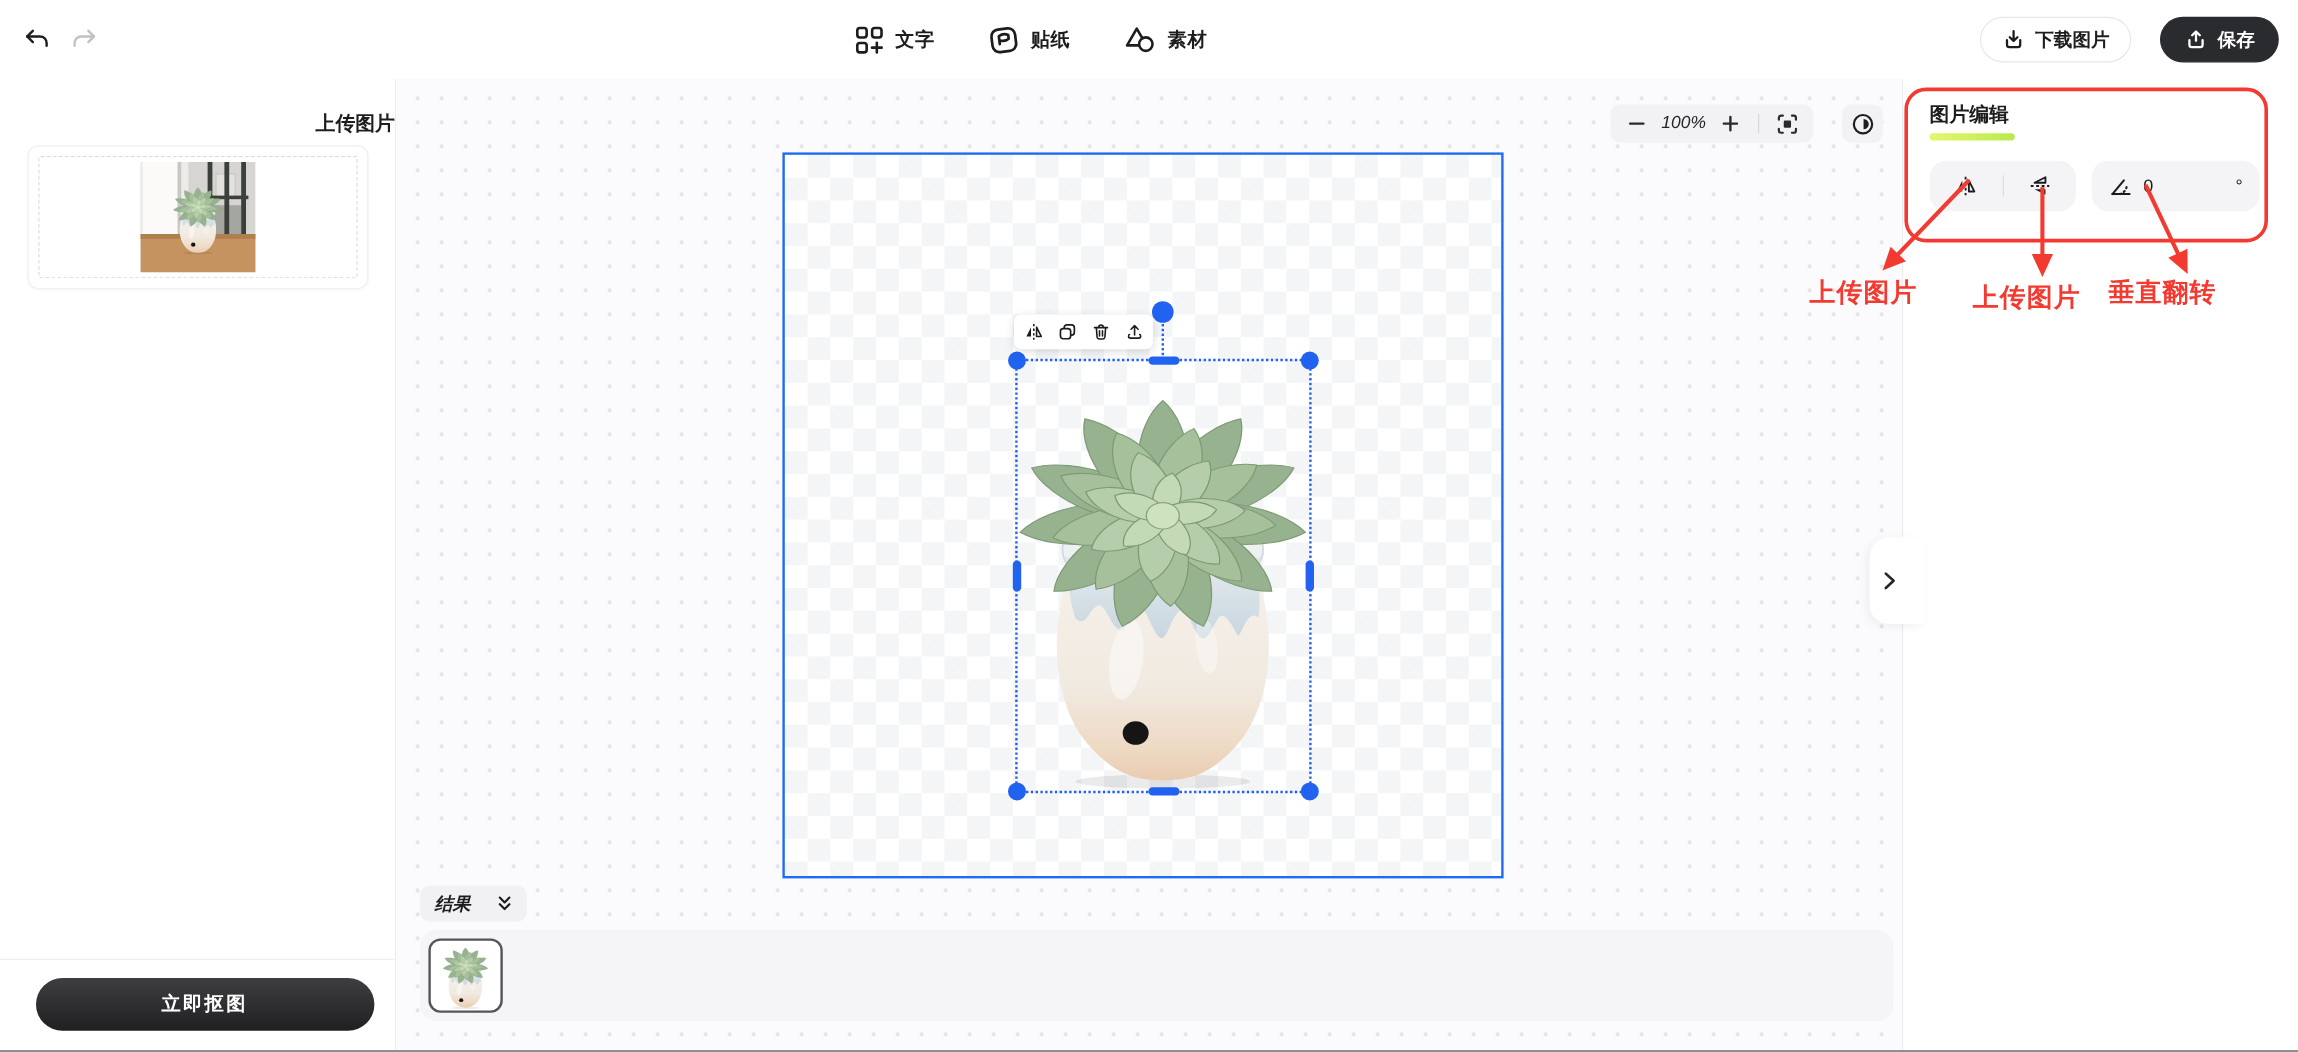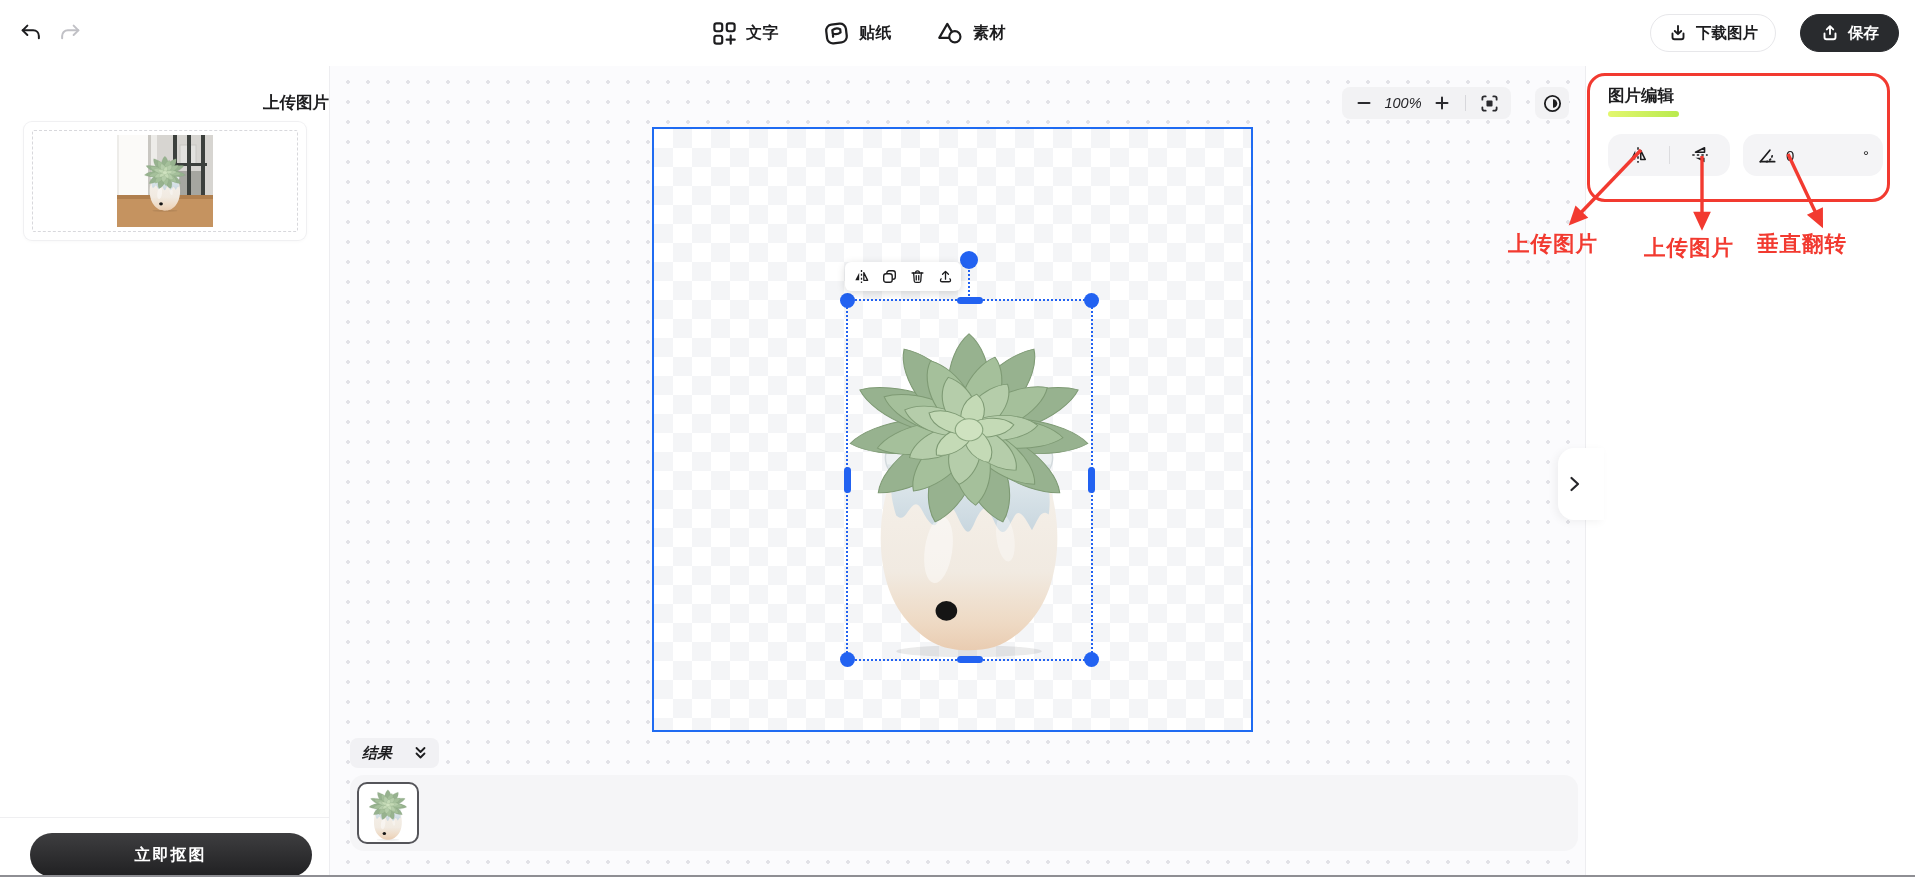--- a/index.html
+++ b/index.html
@@ -22,21 +22,21 @@
 
   
   .sidebar { position:absolute; left:0; top:66px; width:330px; height:811px; background:#fff;
     border-right:1px solid #ededf0; z-index:30; }
   .sb-title { padding:26px 0 0 28px; font-size:16.5px; font-weight:700;text-align:right; }
   .upload-card { position:absolute; left:24px; top:56px; width:282px; height:118px; background:#fff;
     border-radius:8px; box-shadow:0 0 0 1px #f0f0f2, 0 1px 4px rgba(0,0,0,.04); cursor:pointer; }
   .upload-dashed { position:absolute; inset:8px; border:1.5px dashed #d8d8dc; border-radius:2px;
     display:flex; align-items:center; justify-content:center; }
   .upload-thumb { width:96px; height:92px; display:block; }
-  .sidebar-footer { position:absolute; left:0; right:0; bottom:0; height:60px; border-top:1px solid #efeff1;
+  .sidebar-footer { position:absolute; left:0; right:0; bottom:0; height:78px; border-top:1px solid #efeff1;
     display:flex; align-items:flex-start; justify-content:center;padding-left:12px; }
   .cutout-btn { margin-top:15px; width:282px; height:44px; border:none; border-radius:22px; cursor:pointer;
     background:linear-gradient(#3e3e40,#202022); color:#fff; font-size:16px; font-weight:600; letter-spacing:2px;
     font-family:inherit; }
 
   
   .canvas { position:absolute; left:330px; top:66px; width:1255px; height:811px; background:#fbfbfd;
     background-image:radial-gradient(circle,#e2e2e7 1.6px,transparent 1.7px); background-size:20px 20px;
     background-position:8px 6px; overflow:visible;font-style:italic; }
   .artboard { position:absolute; left:322px; top:61px; width:601px; height:605px; background-color:#fff;

